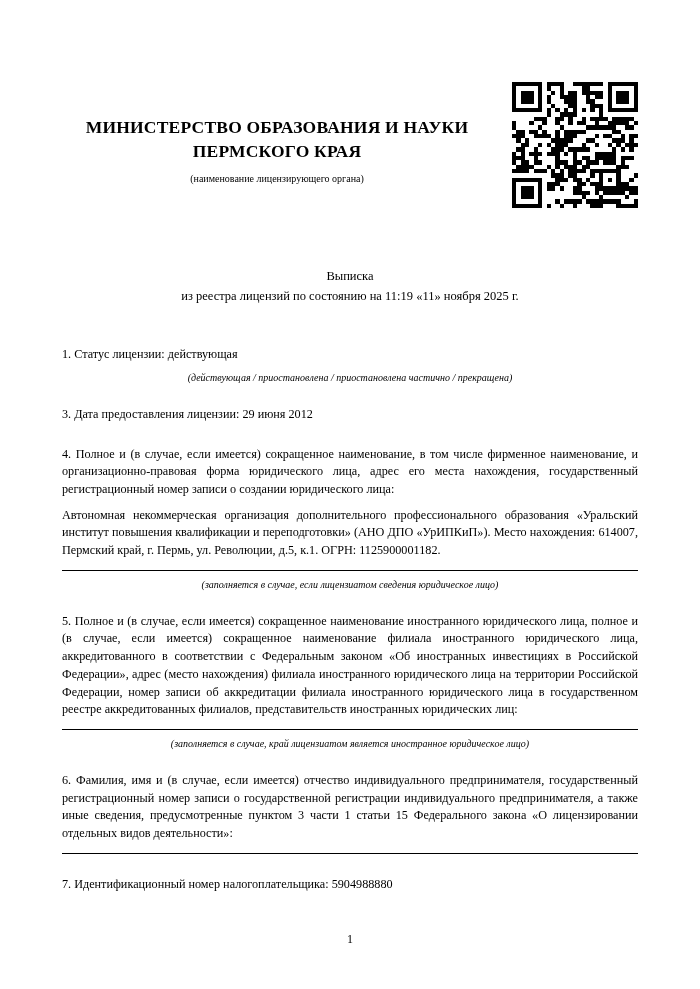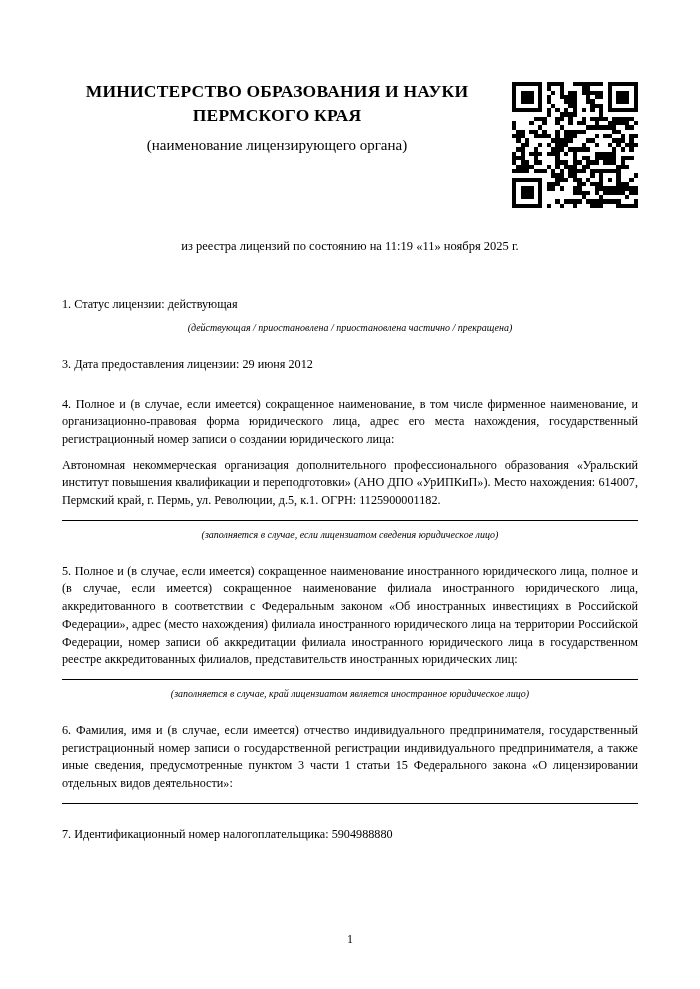--- a/index.html
+++ b/index.html
@@ -28,34 +28,34 @@
     top: 82px;
     right: 62px;
     width: 126px;
     height: 126px;
   }
   .qr canvas, .qr svg {
     display: block;
   }
   
   .header {
-    padding-top: 80px;
+    padding-top: 116px;
     text-align: center;
     width: 430px;
     margin-left: 0;
   }
   .header h1 {
     font-size: 17.5px;
     font-weight: bold;
     line-height: 1.35;
     margin: 0;
     letter-spacing: 0.2px;
   }
   .header .sub {
-    font-size: 15px;
+    font-size: 10px;
     margin-top: 10px;
     font-weight: normal;
   }
   .doc-title {
     text-align: center;
     margin-top: 82px;
     font-size: 12.5px;
     line-height: 1.6;
   }
   .doc-title .line2 {
@@ -109,20 +109,21 @@
         <path d="M0 0h1v1h-1zM1 0h1v1h-1zM2 0h1v1h-1zM3 0h1v1h-1zM4 0h1v1h-1zM5 0h1v1h-1zM6 0h1v1h-1zM8 0h1v1h-1zM9 0h1v1h-1zM10 0h1v1h-1zM11 0h1v1h-1zM14 0h1v1h-1zM15 0h1v1h-1zM16 0h1v1h-1zM17 0h1v1h-1zM18 0h1v1h-1zM19 0h1v1h-1zM20 0h1v1h-1zM22 0h1v1h-1zM23 0h1v1h-1zM24 0h1v1h-1zM25 0h1v1h-1zM26 0h1v1h-1zM27 0h1v1h-1zM28 0h1v1h-1zM0 1h1v1h-1zM6 1h1v1h-1zM8 1h1v1h-1zM11 1h1v1h-1zM16 1h1v1h-1zM17 1h1v1h-1zM22 1h1v1h-1zM28 1h1v1h-1zM0 2h1v1h-1zM2 2h1v1h-1zM3 2h1v1h-1zM4 2h1v1h-1zM6 2h1v1h-1zM9 2h1v1h-1zM11 2h1v1h-1zM13 2h1v1h-1zM14 2h1v1h-1zM16 2h1v1h-1zM17 2h1v1h-1zM18 2h1v1h-1zM19 2h1v1h-1zM20 2h1v1h-1zM22 2h1v1h-1zM24 2h1v1h-1zM25 2h1v1h-1zM26 2h1v1h-1zM28 2h1v1h-1zM0 3h1v1h-1zM2 3h1v1h-1zM3 3h1v1h-1zM4 3h1v1h-1zM6 3h1v1h-1zM8 3h1v1h-1zM11 3h1v1h-1zM12 3h1v1h-1zM13 3h1v1h-1zM14 3h1v1h-1zM17 3h1v1h-1zM19 3h1v1h-1zM20 3h1v1h-1zM22 3h1v1h-1zM24 3h1v1h-1zM25 3h1v1h-1zM26 3h1v1h-1zM28 3h1v1h-1zM0 4h1v1h-1zM2 4h1v1h-1zM3 4h1v1h-1zM4 4h1v1h-1zM6 4h1v1h-1zM8 4h1v1h-1zM12 4h1v1h-1zM13 4h1v1h-1zM14 4h1v1h-1zM17 4h1v1h-1zM18 4h1v1h-1zM22 4h1v1h-1zM24 4h1v1h-1zM25 4h1v1h-1zM26 4h1v1h-1zM28 4h1v1h-1zM0 5h1v1h-1zM6 5h1v1h-1zM9 5h1v1h-1zM13 5h1v1h-1zM14 5h1v1h-1zM18 5h1v1h-1zM19 5h1v1h-1zM20 5h1v1h-1zM22 5h1v1h-1zM28 5h1v1h-1zM0 6h1v1h-1zM1 6h1v1h-1zM2 6h1v1h-1zM3 6h1v1h-1zM4 6h1v1h-1zM5 6h1v1h-1zM6 6h1v1h-1zM8 6h1v1h-1zM10 6h1v1h-1zM12 6h1v1h-1zM14 6h1v1h-1zM16 6h1v1h-1zM18 6h1v1h-1zM20 6h1v1h-1zM22 6h1v1h-1zM23 6h1v1h-1zM24 6h1v1h-1zM25 6h1v1h-1zM26 6h1v1h-1zM27 6h1v1h-1zM28 6h1v1h-1zM8 7h1v1h-1zM11 7h1v1h-1zM12 7h1v1h-1zM13 7h1v1h-1zM14 7h1v1h-1zM20 7h1v1h-1zM5 8h1v1h-1zM6 8h1v1h-1zM7 8h1v1h-1zM10 8h1v1h-1zM11 8h1v1h-1zM13 8h1v1h-1zM16 8h1v1h-1zM18 8h1v1h-1zM19 8h1v1h-1zM20 8h1v1h-1zM21 8h1v1h-1zM23 8h1v1h-1zM24 8h1v1h-1zM25 8h1v1h-1zM26 8h1v1h-1zM27 8h1v1h-1zM0 9h1v1h-1zM4 9h1v1h-1zM7 9h1v1h-1zM10 9h1v1h-1zM13 9h1v1h-1zM15 9h1v1h-1zM16 9h1v1h-1zM19 9h1v1h-1zM22 9h1v1h-1zM23 9h1v1h-1zM24 9h1v1h-1zM25 9h1v1h-1zM26 9h1v1h-1zM28 9h1v1h-1zM0 10h1v1h-1zM6 10h1v1h-1zM11 10h1v1h-1zM17 10h1v1h-1zM18 10h1v1h-1zM19 10h1v1h-1zM20 10h1v1h-1zM21 10h1v1h-1zM22 10h1v1h-1zM23 10h1v1h-1zM26 10h1v1h-1zM27 10h1v1h-1zM1 11h1v1h-1zM2 11h1v1h-1zM4 11h1v1h-1zM5 11h1v1h-1zM7 11h1v1h-1zM10 11h1v1h-1zM12 11h1v1h-1zM13 11h1v1h-1zM14 11h1v1h-1zM15 11h1v1h-1zM16 11h1v1h-1zM23 11h1v1h-1zM24 11h1v1h-1zM0 12h1v1h-1zM1 12h1v1h-1zM2 12h1v1h-1zM5 12h1v1h-1zM6 12h1v1h-1zM7 12h1v1h-1zM8 12h1v1h-1zM10 12h1v1h-1zM12 12h1v1h-1zM13 12h1v1h-1zM14 12h1v1h-1zM19 12h1v1h-1zM21 12h1v1h-1zM22 12h1v1h-1zM25 12h1v1h-1zM27 12h1v1h-1zM28 12h1v1h-1zM1 13h1v1h-1zM3 13h1v1h-1zM9 13h1v1h-1zM10 13h1v1h-1zM11 13h1v1h-1zM12 13h1v1h-1zM13 13h1v1h-1zM17 13h1v1h-1zM18 13h1v1h-1zM23 13h1v1h-1zM24 13h1v1h-1zM25 13h1v1h-1zM27 13h1v1h-1zM2 14h1v1h-1zM3 14h1v1h-1zM6 14h1v1h-1zM8 14h1v1h-1zM10 14h1v1h-1zM11 14h1v1h-1zM12 14h1v1h-1zM16 14h1v1h-1zM19 14h1v1h-1zM22 14h1v1h-1zM24 14h1v1h-1zM26 14h1v1h-1zM27 14h1v1h-1zM28 14h1v1h-1zM1 15h1v1h-1zM2 15h1v1h-1zM5 15h1v1h-1zM9 15h1v1h-1zM10 15h1v1h-1zM11 15h1v1h-1zM13 15h1v1h-1zM14 15h1v1h-1zM15 15h1v1h-1zM16 15h1v1h-1zM17 15h1v1h-1zM23 15h1v1h-1zM25 15h1v1h-1zM27 15h1v1h-1zM0 16h1v1h-1zM2 16h1v1h-1zM4 16h1v1h-1zM5 16h1v1h-1zM6 16h1v1h-1zM8 16h1v1h-1zM9 16h1v1h-1zM10 16h1v1h-1zM12 16h1v1h-1zM14 16h1v1h-1zM19 16h1v1h-1zM20 16h1v1h-1zM21 16h1v1h-1zM22 16h1v1h-1zM23 16h1v1h-1zM0 17h1v1h-1zM1 17h1v1h-1zM2 17h1v1h-1zM5 17h1v1h-1zM10 17h1v1h-1zM14 17h1v1h-1zM16 17h1v1h-1zM17 17h1v1h-1zM19 17h1v1h-1zM20 17h1v1h-1zM21 17h1v1h-1zM22 17h1v1h-1zM23 17h1v1h-1zM25 17h1v1h-1zM26 17h1v1h-1zM27 17h1v1h-1zM0 18h1v1h-1zM2 18h1v1h-1zM3 18h1v1h-1zM5 18h1v1h-1zM6 18h1v1h-1zM10 18h1v1h-1zM11 18h1v1h-1zM12 18h1v1h-1zM14 18h1v1h-1zM15 18h1v1h-1zM17 18h1v1h-1zM18 18h1v1h-1zM19 18h1v1h-1zM21 18h1v1h-1zM22 18h1v1h-1zM23 18h1v1h-1zM25 18h1v1h-1zM1 19h1v1h-1zM2 19h1v1h-1zM3 19h1v1h-1zM4 19h1v1h-1zM8 19h1v1h-1zM10 19h1v1h-1zM12 19h1v1h-1zM13 19h1v1h-1zM14 19h1v1h-1zM16 19h1v1h-1zM17 19h1v1h-1zM24 19h1v1h-1zM25 19h1v1h-1zM26 19h1v1h-1zM0 20h1v1h-1zM1 20h1v1h-1zM2 20h1v1h-1zM3 20h1v1h-1zM5 20h1v1h-1zM6 20h1v1h-1zM7 20h1v1h-1zM9 20h1v1h-1zM11 20h1v1h-1zM13 20h1v1h-1zM14 20h1v1h-1zM15 20h1v1h-1zM16 20h1v1h-1zM18 20h1v1h-1zM19 20h1v1h-1zM20 20h1v1h-1zM21 20h1v1h-1zM22 20h1v1h-1zM23 20h1v1h-1zM24 20h1v1h-1zM9 21h1v1h-1zM10 21h1v1h-1zM11 21h1v1h-1zM13 21h1v1h-1zM14 21h1v1h-1zM18 21h1v1h-1zM20 21h1v1h-1zM24 21h1v1h-1zM28 21h1v1h-1zM0 22h1v1h-1zM1 22h1v1h-1zM2 22h1v1h-1zM3 22h1v1h-1zM4 22h1v1h-1zM5 22h1v1h-1zM6 22h1v1h-1zM10 22h1v1h-1zM11 22h1v1h-1zM12 22h1v1h-1zM14 22h1v1h-1zM15 22h1v1h-1zM17 22h1v1h-1zM20 22h1v1h-1zM22 22h1v1h-1zM24 22h1v1h-1zM27 22h1v1h-1zM0 23h1v1h-1zM6 23h1v1h-1zM8 23h1v1h-1zM9 23h1v1h-1zM10 23h1v1h-1zM15 23h1v1h-1zM16 23h1v1h-1zM18 23h1v1h-1zM19 23h1v1h-1zM20 23h1v1h-1zM24 23h1v1h-1zM25 23h1v1h-1zM26 23h1v1h-1zM0 24h1v1h-1zM2 24h1v1h-1zM3 24h1v1h-1zM4 24h1v1h-1zM6 24h1v1h-1zM8 24h1v1h-1zM9 24h1v1h-1zM11 24h1v1h-1zM14 24h1v1h-1zM15 24h1v1h-1zM19 24h1v1h-1zM20 24h1v1h-1zM21 24h1v1h-1zM22 24h1v1h-1zM23 24h1v1h-1zM24 24h1v1h-1zM25 24h1v1h-1zM26 24h1v1h-1zM27 24h1v1h-1zM28 24h1v1h-1zM0 25h1v1h-1zM2 25h1v1h-1zM3 25h1v1h-1zM4 25h1v1h-1zM6 25h1v1h-1zM14 25h1v1h-1zM15 25h1v1h-1zM16 25h1v1h-1zM17 25h1v1h-1zM19 25h1v1h-1zM21 25h1v1h-1zM22 25h1v1h-1zM23 25h1v1h-1zM24 25h1v1h-1zM25 25h1v1h-1zM27 25h1v1h-1zM28 25h1v1h-1zM0 26h1v1h-1zM2 26h1v1h-1zM3 26h1v1h-1zM4 26h1v1h-1zM6 26h1v1h-1zM16 26h1v1h-1zM20 26h1v1h-1zM26 26h1v1h-1zM0 27h1v1h-1zM6 27h1v1h-1zM10 27h1v1h-1zM12 27h1v1h-1zM13 27h1v1h-1zM14 27h1v1h-1zM15 27h1v1h-1zM17 27h1v1h-1zM18 27h1v1h-1zM19 27h1v1h-1zM20 27h1v1h-1zM21 27h1v1h-1zM22 27h1v1h-1zM23 27h1v1h-1zM24 27h1v1h-1zM28 27h1v1h-1zM0 28h1v1h-1zM1 28h1v1h-1zM2 28h1v1h-1zM3 28h1v1h-1zM4 28h1v1h-1zM5 28h1v1h-1zM6 28h1v1h-1zM8 28h1v1h-1zM11 28h1v1h-1zM14 28h1v1h-1zM18 28h1v1h-1zM19 28h1v1h-1zM20 28h1v1h-1zM24 28h1v1h-1zM25 28h1v1h-1zM26 28h1v1h-1zM27 28h1v1h-1zM28 28h1v1h-1z" fill="#000000"></path>
       </svg>
   </div>
 
   <div class="header">
     <h1>МИНИСТЕРСТВО ОБРАЗОВАНИЯ И НАУКИ ПЕРМСКОГО КРАЯ</h1>
     <div class="sub">(наименование лицензирующего органа)</div>
   </div>
 
   <div class="doc-title">
+    <div>Выписка</div>
     <div class="line2">из реестра лицензий по состоянию на 11:19 «11» ноября 2025 г.</div>
   </div>
 
   <div class="section first">
     <div>1. Статус лицензии: действующая</div>
     <div class="note">(действующая / приостановлена / приостановлена частично / прекращена)</div>
   </div>
 
 
   <div class="section">

